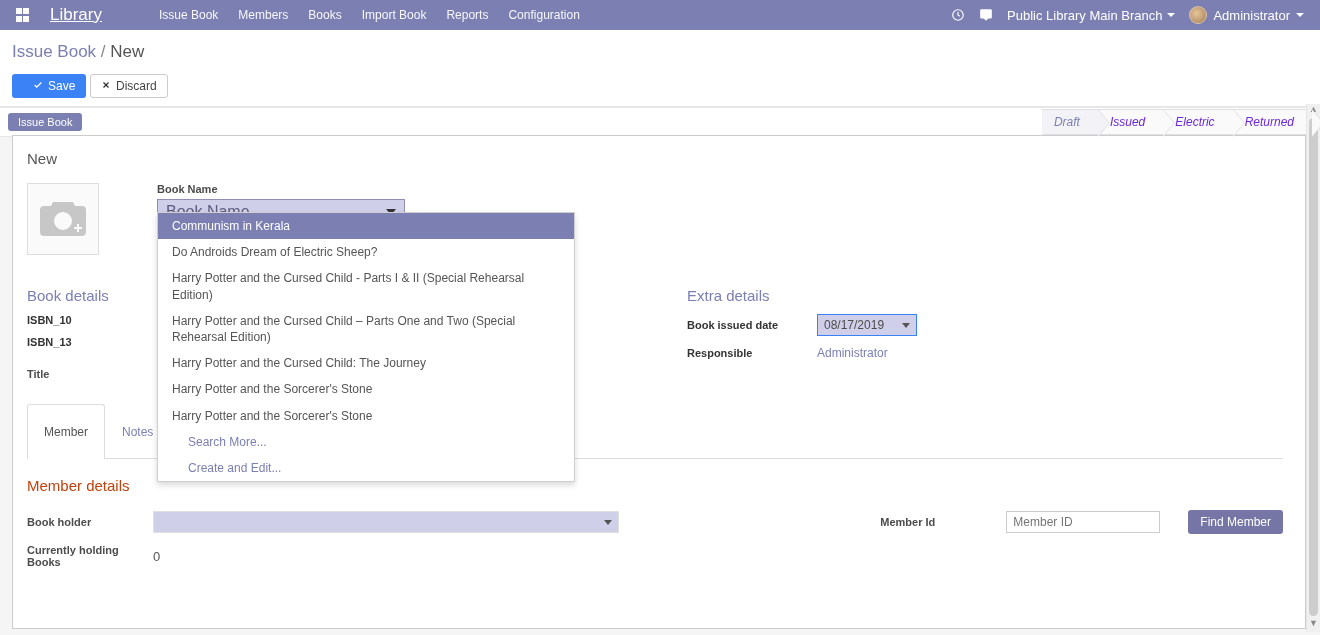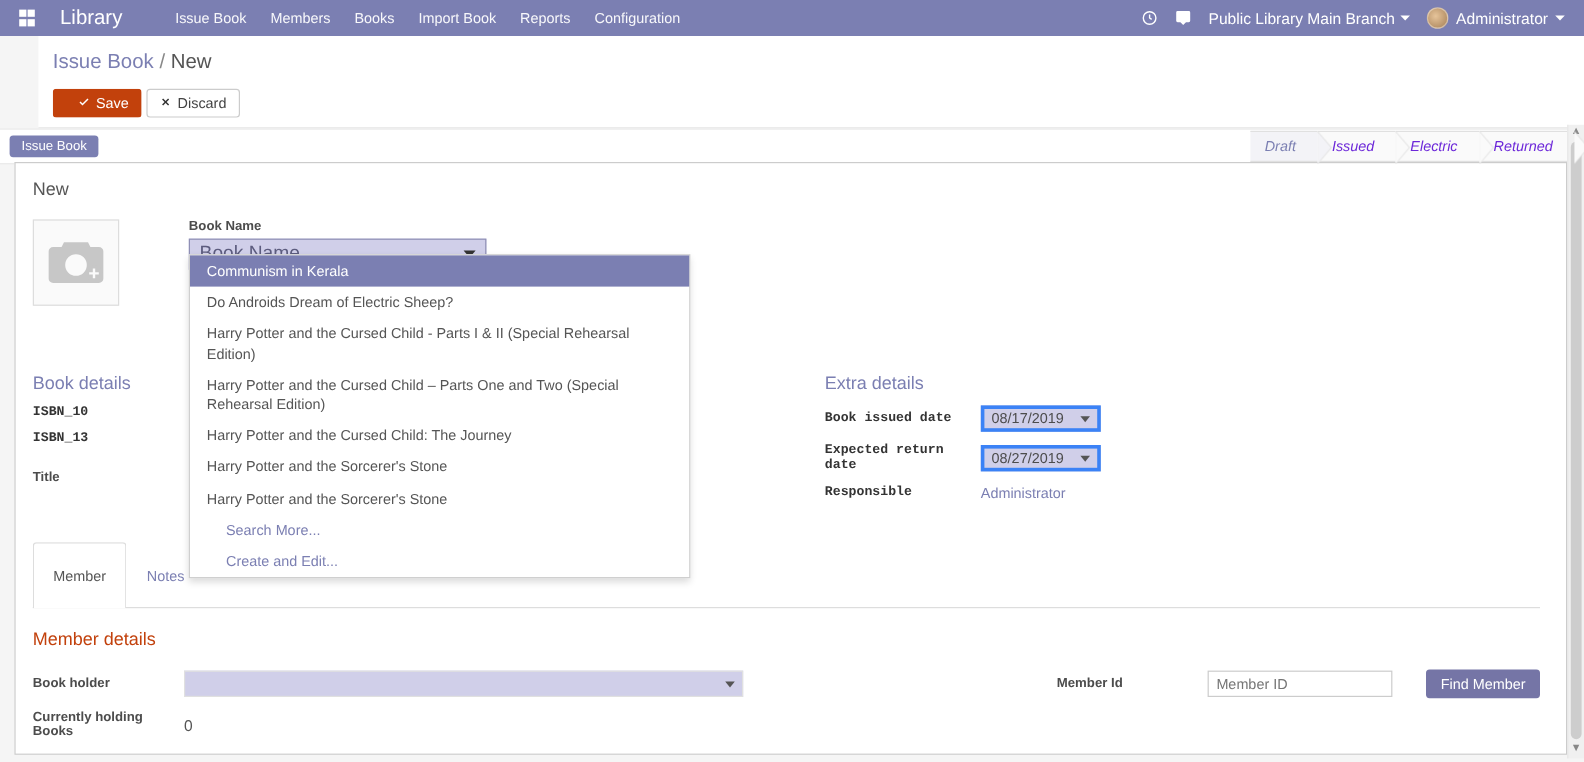--- a/index.html
+++ b/index.html
@@ -1,35 +1,35 @@
 <!DOCTYPE html>
 <html><head>
 <meta charset="utf-8">
 <style>
 * { box-sizing: border-box; margin: 0; padding: 0; }
 body { font-family: "Helvetica Neue", Arial, sans-serif; font-size: 13px; color: #4c4c4c; background: #f5f5f5; width: 1320px; height: 635px; overflow: hidden; position: relative; }
 .topbar { background: #7b7fb2; height: 30px; display: flex; align-items: center; color: #fff; padding: 0 16px; font-size: 13px; }
 .topbar .apps-icon { width: 14px; height: 14px; display: flex; flex-wrap: wrap; gap: 1px; margin-right: 20px; }
 .topbar .apps-icon span { width: 6px; height: 6px; background: #fff; }
-.topbar .brand { font-size: 17px; margin-right: 44px; }
+.topbar .brand { font-size: 17px; margin-right: 57px; text-decoration: underline; }
 .topbar .nav-item { margin-right: 20px; cursor: pointer; font-size: 12px; color: rgba(255,255,255,0.95); }
 .topbar .spacer { flex: 1; }
 .topbar .ic { margin-right: 14px; display: inline-flex; align-items: center; cursor: pointer; }
 .topbar .company { margin-right: 14px; cursor: pointer; display: flex; align-items: center; gap: 5px; }
 .topbar .user { cursor: pointer; display: flex; align-items: center; gap: 6px; }
 .topbar .avatar { width: 18px; height: 18px; border-radius: 50%; background: radial-gradient(circle at 40% 40%, #e6c49a, #a47e55); border: 1px solid rgba(255,255,255,0.4); }
 .caret { width: 0; height: 0; border-left: 4px solid transparent; border-right: 4px solid transparent; border-top: 4px solid #fff; display: inline-block; }
 
-.page { background: #fff; padding: 8px 0 0 12px; border-bottom: 1px solid #e6e6e6; margin-left: 32px; }
+.page { background: #fff; padding: 8px 0 0 12px; border-bottom: 1px solid #e6e6e6; }
 .page .crumb { color: #7b7fb2; font-size: 17px; padding: 4px 0 4px 0; }
 .page .crumb .sep { color: #888; }
 .page .crumb .current { color: #555; }
 .page .act-row { padding: 8px 0 8px 0; }
 .btn { display: inline-flex; align-items: center; gap: 5px; padding: 4px 10px; border-radius: 3px; font-size: 12px; cursor: pointer; border: 1px solid transparent; }
-.btn.save { background: #c2410c; color: #fff; padding-left: 20px; }
+.btn.save { background: #3b82f6; color: #fff; padding-left: 20px; }
 .btn.discard { background: #fff; color: #444; border: 1px solid #ccc; }
 .check-ic svg, .x-ic svg { width: 10px; height: 10px; }
 
 .subbar { display: flex; align-items: center; border-top: 1px solid #e6e6e6; border-bottom: 1px solid #e6e6e6; background: #fff; height: 30px; padding: 0 8px; }
 .tag-btn { background: #7b7fb2; color: #fff; padding: 3px 10px; border-radius: 3px; font-size: 11px; cursor: pointer; }
 .subbar .spacer { flex: 1; }
 .status-steps { display: flex; align-items: center; height: 100%; font-size: 12px; font-style: italic; }
 .step { position: relative; padding: 0 18px 0 12px; height: 26px; display: flex; align-items: center; color: #6d28d9; background: #fafafa; border-top: 1px solid #e0e0e0; border-bottom: 1px solid #e0e0e0; }
 .step.active { color: #7b7fb2; background: #f3f3f7; }
 .step::after { content: ""; position: absolute; right: -11px; top: 0; width: 0; height: 0; border-top: 13px solid transparent; border-bottom: 13px solid transparent; border-left: 11px solid #fafafa; z-index: 2; }
@@ -45,27 +45,27 @@
 .bk-field { position: relative; margin-left: 40px; }
 .bk-field label { font-size: 11px; font-weight: bold; display: block; margin-bottom: 4px; }
 .bk-select { width: 248px; height: 26px; background: #d0cfe9; border: 1px solid #8f8fb5; display: flex; align-items: center; padding: 0 8px; color: #5c5c7e; font-size: 16px; justify-content: space-between; cursor: text; }
 .bk-select .dd { width: 0; height: 0; border-left: 5px solid transparent; border-right: 5px solid transparent; border-top: 6px solid #333; }
 
 .dropdown { position: absolute; top: 29px; left: 0; width: 418px; background: #fff; border: 1px solid #cfcfcf; box-shadow: 0 3px 6px rgba(0,0,0,0.15); z-index: 100; }
 .dropdown .opt { padding: 5px 14px; font-size: 12px; color: #555; cursor: pointer; line-height: 1.35; }
 .dropdown .opt.sel { background: #7b7fb2; color: #fff; }
 .dropdown .opt.link { color: #7b7fb2; padding-left: 30px; }
 
-.cols { display: flex; gap: 64px; margin-top: 56px; }
+.cols { display: flex; gap: 64px; margin-top: 32px; }
 .col { flex: 1; }
 .sec-h { color: #7b7fb2; font-size: 15px; font-weight: 500; margin-bottom: 10px; }
 .frow { display: flex; margin-bottom: 10px; align-items: center; }
-.frow label { width: 116px; font-size: 11px; font-weight: bold; color: #333; font-family: Liberation Mono, monospace; }
+.frow label { width: 116px; font-size: 11px; font-weight: bold; color: #333; }
 .frow.ext label { width: 130px; }
-.date-fld { width: 100px; height: 22px; background: #d0cfe9; border: 3px solid #3b82f6; font-size: 12px; padding: 0 6px; display: flex; align-items: center; justify-content: space-between; cursor: pointer; }
+.date-fld { width: 100px; height: 22px; background: #d0cfe9; border: 1px solid #3b82f6; font-size: 12px; padding: 0 6px; display: flex; align-items: center; justify-content: space-between; cursor: pointer; }
 .date-fld .dd { width: 0; height: 0; border-left: 4px solid transparent; border-right: 4px solid transparent; border-top: 5px solid #555; }
 .link-txt { color: #7b7fb2; font-size: 12px; }
 .title-label { font-size: 11px; font-weight: bold; margin-top: 20px; display: block; }
 
 .tabs { margin-top: 24px; border-bottom: 1px solid #ddd; display: flex; }
 .tab { padding: 20px 16px; font-size: 12px; cursor: pointer; color: #7b7fb2; border: 1px solid transparent; border-bottom: none; margin-bottom: -1px; }
 .tab.active { color: #555; border-color: #ddd; background: #fff; border-radius: 3px 3px 0 0; }
 
 .m-sec-h { color: #c2410c; font-size: 15px; font-weight: 500; margin: 18px 0 16px 0; }
 .mrow { display: flex; align-items: center; margin-bottom: 10px; }
@@ -204,27 +204,20 @@
       <div class="col">
         <div class="sec-h">Extra details</div>
         <div class="frow ext">
           <label>Book issued date</label>
           <div class="date-fld">
             <span>08/17/2019</span>
             <span class="dd"></span>
           </div>
         </div>
         <div class="frow ext">
-          <label>Expected return date</label>
-          <div class="date-fld">
-            <span>08/27/2019</span>
-            <span class="dd"></span>
-          </div>
-        </div>
-        <div class="frow ext">
           <label>Responsible</label>
           <a class="link-txt">Administrator</a>
         </div>
       </div>
     </div>
 
     <div class="tabs">
       <div class="tab active">Member</div>
       <div class="tab">Notes</div>
     </div>

